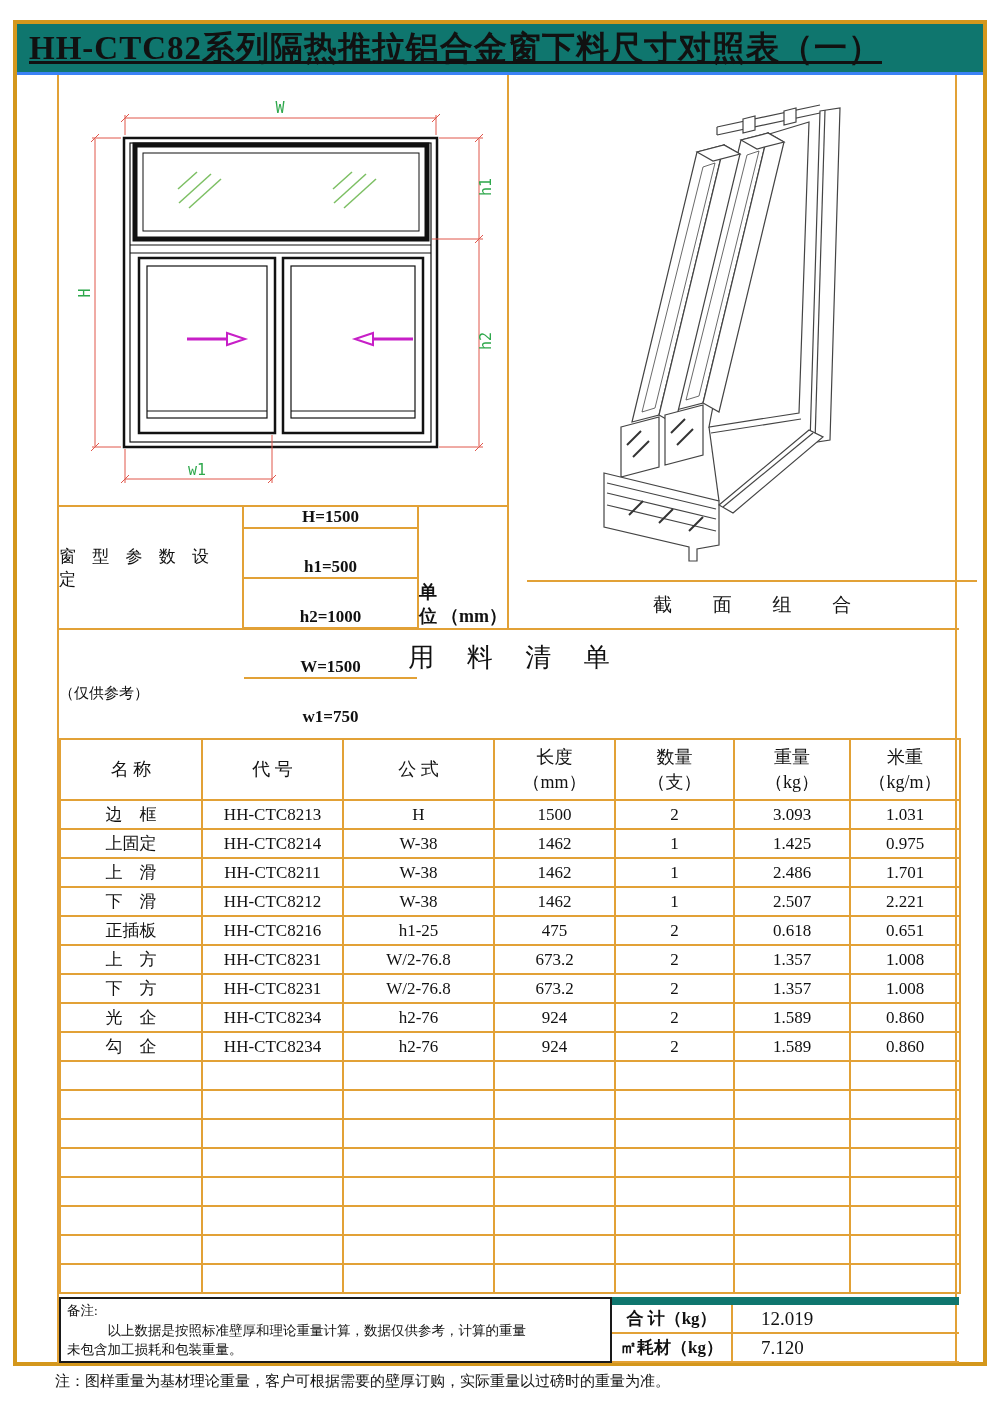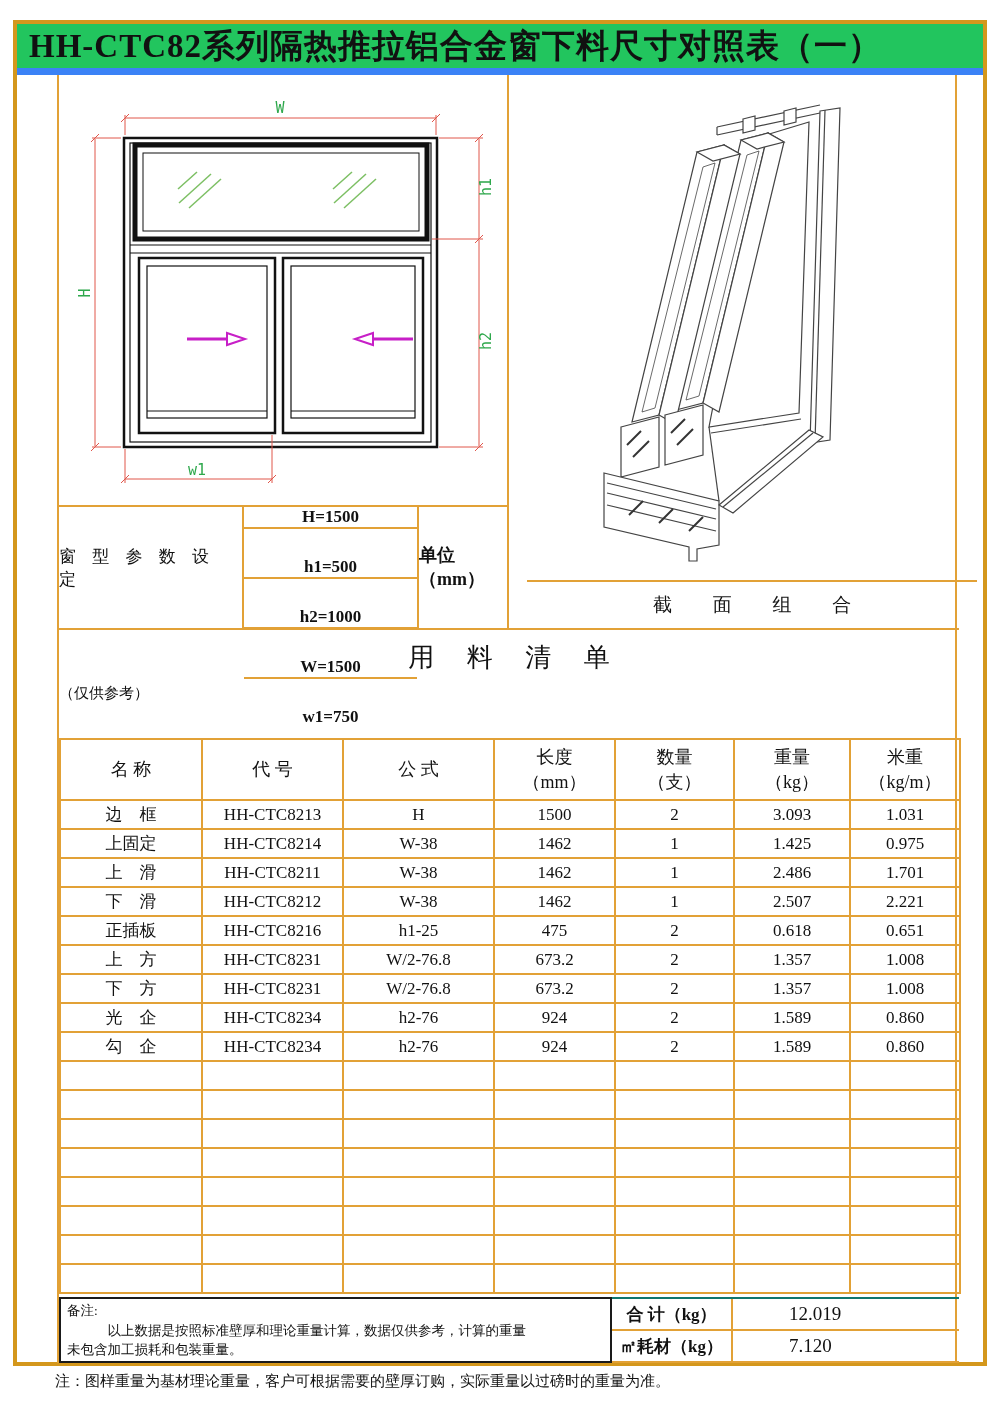--- a/index.html
+++ b/index.html
@@ -4,60 +4,60 @@
 <style>
   html,body{margin:0;padding:0;}
   body{
     width:1000px;height:1415px;position:relative;background:#ffffff;
     font-family:"Liberation Serif","DejaVu Serif",serif;color:#111;
   }
   .abs{position:absolute;box-sizing:border-box;}
   
   .outer-frame{left:13px;top:20px;width:974px;height:1346px;border:4px solid #D4971C;}
   .title-bar{
-    left:17px;top:24px;width:966px;height:51px;background:#22c55e;
-    border-bottom:7px solid #3b82f6;display:flex;align-items:center;
-    font-size:33px;font-weight:600;letter-spacing:1px;padding-left:12px;
+    left:17px;top:24px;width:966px;height:51px;background:#0f766e;
+    border-bottom:3px solid #3b82f6;display:flex;align-items:center;
+    font-size:33px;font-weight:600;letter-spacing:1px;padding-left:12px;text-decoration:underline;
   }
   
   .content{left:57px;top:75px;width:900px;height:1288px;
     border-left:2px solid #E2A136;border-right:2px solid #E2A136;}
   .v-divider{left:448px;top:0;width:2px;height:553px;background:#E2A136;}
   
   .param-table{left:0;top:430px;width:448px;height:123px;border-top:2px solid #E2A136;display:flex;}
   .param-label{width:183px;border-right:2px solid #E2A136;display:flex;align-items:center;justify-content:center;
     font-size:17px;letter-spacing:6px;}
   .param-vals{width:173px;border-right:2px solid #E2A136;display:flex;flex-direction:column;gap:28px;}
   .param-vals div{flex:1;border-bottom:2px solid #E2A136;display:flex;align-items:center;justify-content:center;
     font-size:17px;font-weight:600;}
   .param-vals div:last-child{border-bottom:none;}
-  .param-unit{flex:1;display:flex;flex-direction:column;align-items:flex-start;justify-content:center;
+  .param-unit{flex:1;display:flex;flex-direction:row;align-items:flex-end;justify-content:center;
     font-size:18px;font-weight:600;line-height:1.3;}
   
   .section-label{left:468px;top:505px;width:450px;height:48px;border-top:2px solid #E2A136;
     display:flex;align-items:center;justify-content:center;font-size:19px;letter-spacing:18px;padding-left:18px;}
   
   .bom-title{left:0;top:553px;width:900px;height:56px;border-top:2px solid #E2A136;
     display:flex;align-items:center;justify-content:center;font-size:26px;letter-spacing:13px;padding-left:13px;}
   .ref-note{left:0;top:609px;width:896px;height:22px;text-align:left;font-size:15px;}
   table.bom{left:0;top:632px;width:900px;border-collapse:collapse;table-layout:fixed;margin-top:31px;}
   table.bom th,table.bom td{border:2px solid #E2A136;text-align:center;font-weight:normal;
     font-size:17px;padding:0;overflow:hidden;white-space:nowrap;}
   table.bom thead th{height:59px;font-size:18px;line-height:1.35;}
   table.bom tbody td{height:27px;}
   
   .remark-box{left:0;top:1222px;width:553px;height:66px;border:2px solid #1a1a1a;background:#fff;
     font-size:13.5px;line-height:1.45;padding:2px 6px;}
   .remark-line1{text-indent:3em;}
   .totals{left:553px;top:1222px;width:347px;height:66px;display:flex;flex-direction:column;}
   .totals .trow{flex:1;display:flex;border-bottom:2px solid #E2A136;}
-  .totals .trow:first-child{border-top:2px solid #0f766e;}
+  .totals .trow:first-child{border-top:8px solid #0f766e;}
   .totals .tlabel{width:119px;border-right:2px solid #E2A136;display:flex;align-items:center;justify-content:center;
     font-size:17px;font-weight:600;}
-  .totals .tvalue{flex:1;display:flex;align-items:center;font-size:19px;padding-left:56px;}
+  .totals .tvalue{flex:1;display:flex;align-items:center;font-size:19px;padding-left:28px;}
   .bottom-note{left:55px;top:1372px;width:900px;font-size:15px;}
   svg text{font-family:"DejaVu Sans Mono","Liberation Mono",monospace;}
 </style>
 </head>
 <body>
 
 <div class="abs outer-frame"></div>
 
 <div class="abs title-bar">
   <span>HH-CTC82系列隔热推拉铝合金窗下料尺寸对照表（一）</span>

